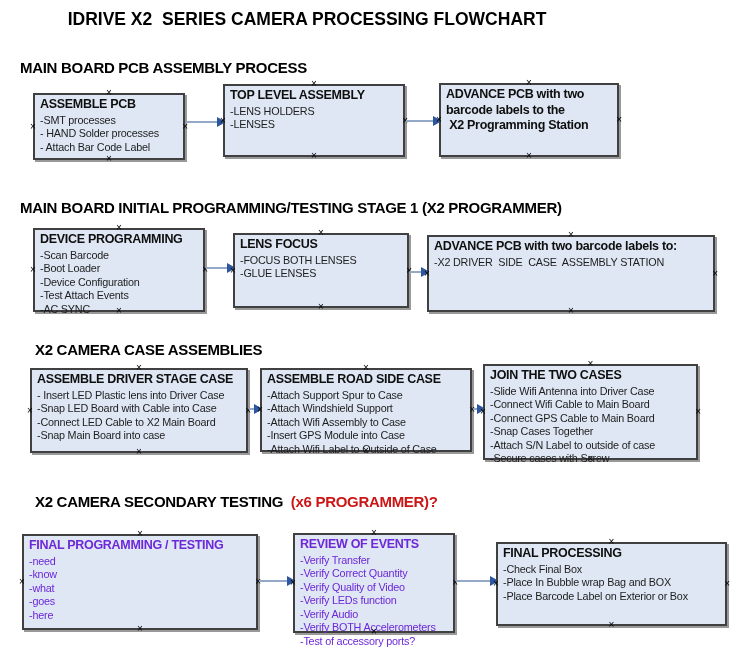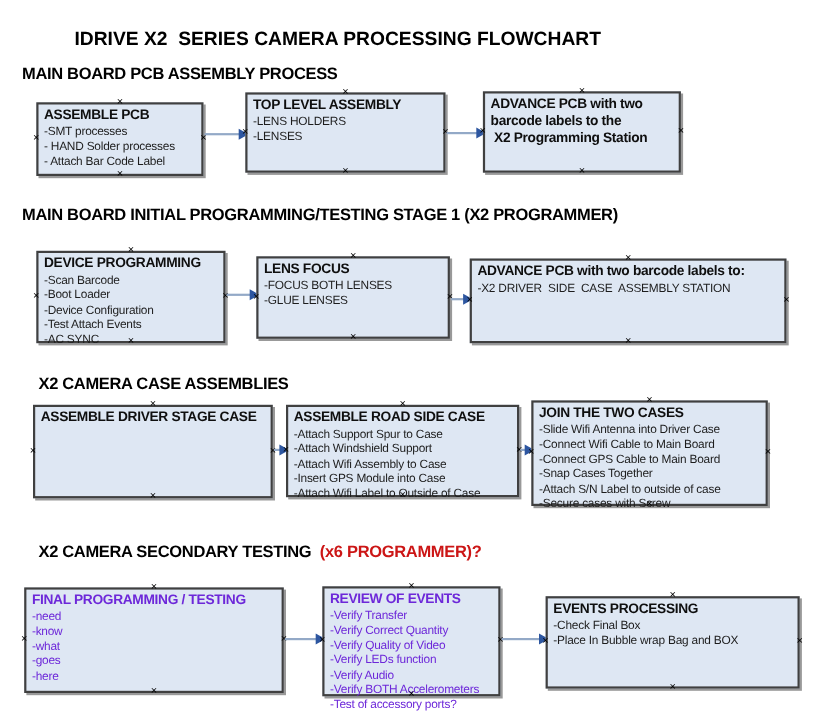--- a/index.html
+++ b/index.html
@@ -1,21 +1,21 @@
 <!DOCTYPE html>
 <html><head>
 <meta charset="utf-8">
 <style>
   html,body { margin:0; padding:0; background:#ffffff; }
   #canvas {
     position:relative; width:747px; height:662px; background:#ffffff;
     font-family:"Liberation Sans", sans-serif; overflow:hidden; color:#000;
   }
   .page-title {
-    position:absolute; top:25px; left:0; width:614px; text-align:center;
+    position:absolute; top:9px; left:0; width:614px; text-align:center;
     font-size:17.5px; font-weight:bold; white-space:pre; letter-spacing:0;
   }
   .sec-heading {
     position:absolute; font-size:15px; font-weight:bold; white-space:pre;
     letter-spacing:-0.3px;
   }
   .red-text { color:#cc1616;margin-top:36px; }
   .box {
     position:absolute; background:#dee7f3; border:2px solid #404040;
     box-shadow:2px 2px 0 #999999; box-sizing:border-box; padding:2px 5px 0 5px;
@@ -83,21 +83,21 @@
     <div class="box-title">ADVANCE PCB with two
 barcode labels to the
  X2 Programming Station</div>
     <div class="box-items"></div>
   <span class="handle h-t">×</span>
       <span class="handle h-b">×</span>
       <span class="handle h-l">×</span>
       <span class="handle h-r">×</span>
     </div>
 
-  <div class="sec-heading" style="left:20px;top:187px"><span>MAIN BOARD INITIAL PROGRAMMING/TESTING STAGE 1 (X2 PROGRAMMER)</span><span class="red-text"></span></div>
+  <div class="sec-heading" style="left:20px;top:199px"><span>MAIN BOARD INITIAL PROGRAMMING/TESTING STAGE 1 (X2 PROGRAMMER)</span><span class="red-text"></span></div>
 
   <div class="box" style="left:33px;top:228px;width:172px;height:84px">
     <div class="box-title">DEVICE PROGRAMMING</div>
     <div class="box-items">
         <div class="box-item">-Scan Barcode</div>
         <div class="box-item">-Boot Loader</div>
         <div class="box-item">-Device Configuration</div>
         <div class="box-item">-Test Attach Events</div>
         <div class="box-item">-AC SYNC</div>
       </div>
@@ -127,20 +127,26 @@
   <span class="handle h-t">×</span>
       <span class="handle h-b">×</span>
       <span class="handle h-l">×</span>
       <span class="handle h-r">×</span>
     </div>
 
   <div class="sec-heading" style="left:35px;top:341px"><span>X2 CAMERA CASE ASSEMBLIES</span><span class="red-text"></span></div>
 
   <div class="box" style="left:30px;top:368px;width:218px;height:85px">
     <div class="box-title">ASSEMBLE DRIVER STAGE CASE</div>
+    <div class="box-items">
+        <div class="box-item">- Insert LED Plastic lens into Driver Case</div>
+        <div class="box-item">-Snap LED Board with Cable into Case</div>
+        <div class="box-item">-Connect LED Cable to X2 Main Board</div>
+        <div class="box-item">-Snap Main Board into case</div>
+      </div>
   <span class="handle h-t">×</span>
       <span class="handle h-b">×</span>
       <span class="handle h-l">×</span>
       <span class="handle h-r">×</span>
     </div>
   <div class="arrow" style="left:249px;top:408px;width:11px"></div>
   <div class="box" style="left:260px;top:368px;width:212px;height:84px">
     <div class="box-title">ASSEMBLE ROAD SIDE CASE</div>
     <div class="box-items">
         <div class="box-item">-Attach Support Spur to Case</div>
@@ -199,24 +205,25 @@
         <div class="box-item">-Verify BOTH Accelerometers</div>
         <div class="box-item">-Test of accessory ports?</div>
       </div>
   <span class="handle h-t">×</span>
       <span class="handle h-b">×</span>
       <span class="handle h-l">×</span>
       <span class="handle h-r">×</span>
     </div>
   <div class="arrow" style="left:456px;top:580px;width:40px"></div>
   <div class="box" style="left:496px;top:542px;width:231px;height:84px">
-    <div class="box-title">EVENTS PROCESSING</div>
+    <div class="box-title">FINAL PROCESSING</div>
     <div class="box-items">
         <div class="box-item">-Check Final Box</div>
         <div class="box-item">-Place In Bubble wrap Bag and BOX</div>
+        <div class="box-item">-Place Barcode Label on Exterior or Box</div>
       </div>
   <span class="handle h-t">×</span>
       <span class="handle h-b">×</span>
       <span class="handle h-l">×</span>
       <span class="handle h-r">×</span>
     </div>
 
 </div>
 
 </body></html>

